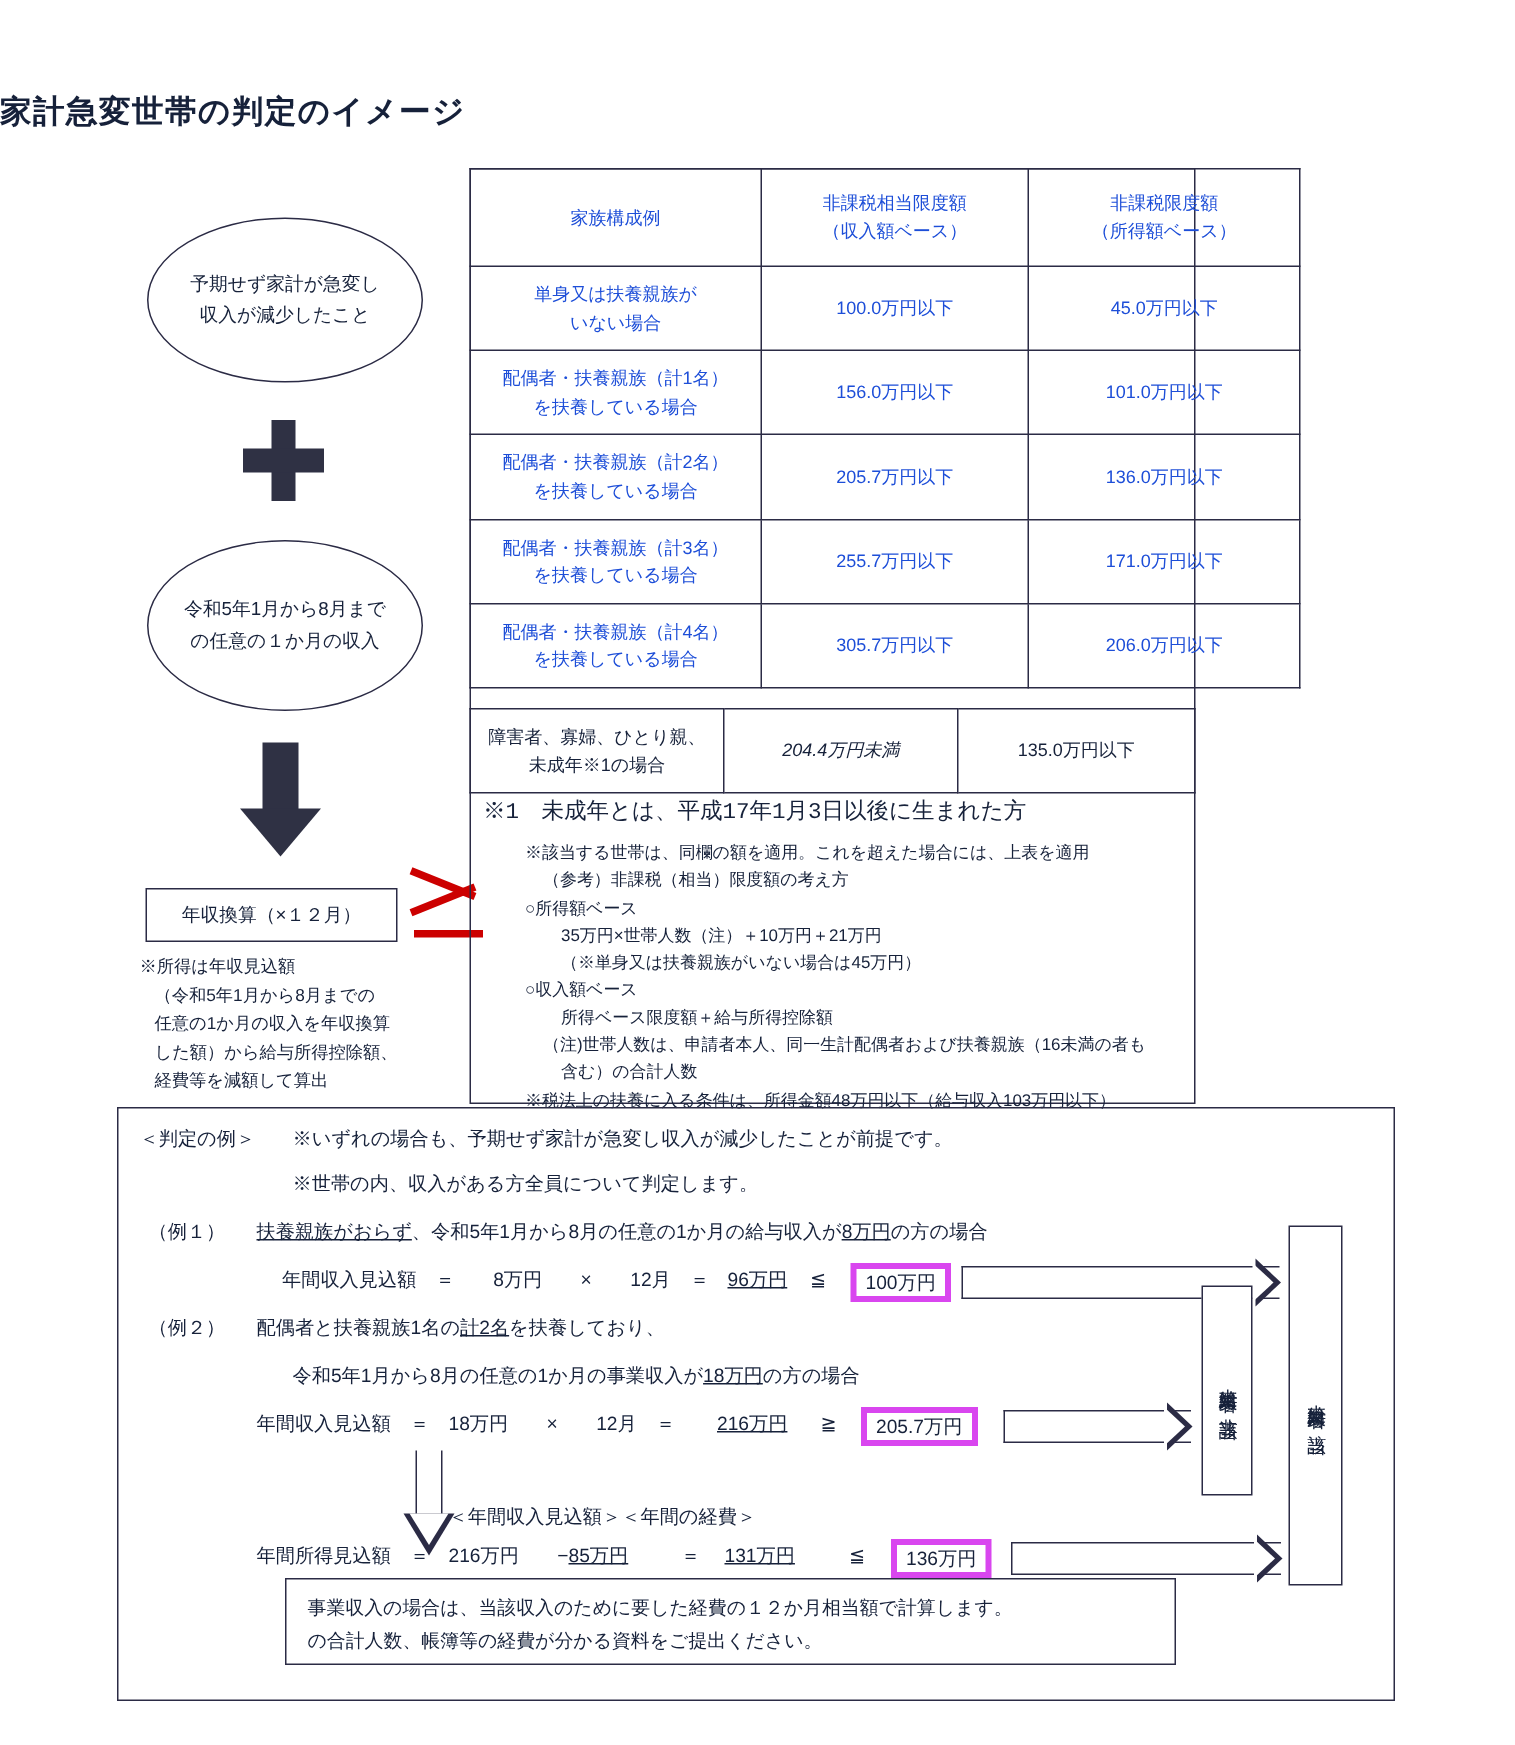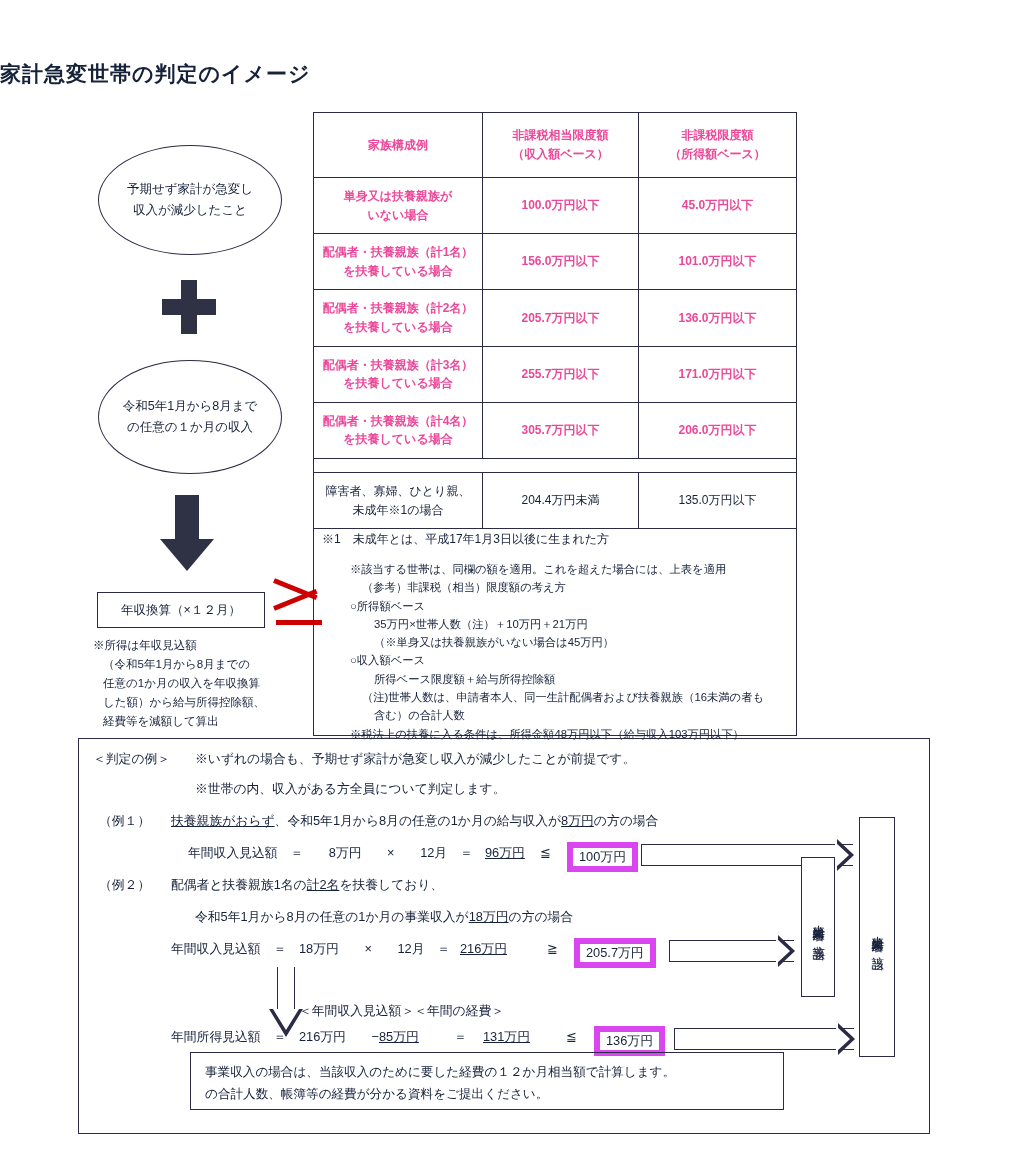--- a/index.html
+++ b/index.html
@@ -74,22 +74,22 @@
     position:absolute;left:93px;top:636px;width:230px;
     font-size:11.5px;line-height:1.65;color:#16213a;
   }
   .note-left .ind1{padding-left:10px;display:block;}
 
   
   .tablewrap{
     position:absolute;left:313px;top:112px;width:484px;
   }
   table.main{
-    border-collapse:collapse;width:484px;
-    font-size:12px;color:#ec4899;font-weight:bold;
+    border-collapse:collapse;width:554px;
+    font-size:12px;color:#1d4ed8;
   }
   table.main td{
     border:1px solid #2b2b45;
     text-align:center;vertical-align:middle;
     padding:9px 3px;
     line-height:1.55;
   }
   table.main td.c1{width:170px;}
   table.main td.c2{width:156px;}
   table.main td.c3{width:158px;}
@@ -101,50 +101,50 @@
   table.main2{
     border-collapse:collapse;width:484px;
     font-size:12px;color:#16213a;
   }
   table.main2 td{
     border:1px solid #2b2b45;
     text-align:center;vertical-align:middle;
     padding:9px 3px;line-height:1.55;
   }
   table.main2 td.c1{width:170px;}
-  table.main2 td.c2{width:156px;}
+  table.main2 td.c2{width:156px;font-style:italic;}
   table.main2 td.c3{width:158px;}
 
   .outerbox{
     position:absolute;left:313px;top:112px;width:484px;height:624px;
     border:1px solid #2b2b45;
     box-sizing:border-box;
   }
 
   .kome1{
-    position:absolute;left:322px;top:531px;font-size:12px;color:#16213a;
+    position:absolute;left:322px;top:531px;font-size:15px;color:#16213a;font-family:Liberation Mono, monospace;
   }
   .notes-right{
     position:absolute;left:322px;top:560px;width:470px;
     font-size:11.3px;line-height:1.62;color:#16213a;
   }
   .notes-right .i1{padding-left:28px;display:block;}
   .notes-right .i2{padding-left:40px;display:block;}
   .notes-right .i3{padding-left:52px;display:block;}
 
   
   .bottom{
     position:absolute;left:78px;top:738px;width:852px;height:396px;
     border:1.3px solid #2b2b45;box-sizing:border-box;
     font-size:12.8px;color:#16213a;
   }
   .bl{position:absolute;white-space:nowrap;}
   .ul{text-decoration:underline;}
   .boxed{
-    display:inline-block;border:6px solid #d946ef;
+    display:inline-block;border:4px solid #d946ef;
     padding:1px 6px;line-height:1.25;
   }
 
   
   .arrow-long{position:absolute;height:22px;}
   .arrow-long .ln{
     position:absolute;left:0;top:0;height:22px;width:100%;
     border:1.1px solid #2b2b45;border-right:none;box-sizing:border-box;
   }
   .arrow-long .hd{
@@ -350,21 +350,21 @@
     </div>
 
     <div class="bl" style="left:20px;top:138px;">（例２）</div>
     <div class="bl" style="left:92px;top:138px;">
       <span>配偶者と扶養親族1名の</span><span class="ul">計2名</span><span>を扶養しており、</span>
     </div>
     <div class="bl" style="left:116px;top:170px;">
       <span>令和5年1月から8月の任意の1か月の事業収入が</span><span class="ul">18万円</span><span>の方の場合</span>
     </div>
     <div class="bl" style="left:92px;top:202px;">年間収入見込額　＝　18万円　　×　　12月　＝</div>
-    <div class="bl ul" style="left:381px;top:202px;">216万円</div>
+    <div class="bl ul" style="left:399px;top:202px;">216万円</div>
     <div class="bl" style="left:468px;top:202px;">≧</div>
     <div class="bl" style="left:495px;top:199px;">
       <span class="boxed">205.7万円</span>
     </div>
     <div class="arrow-long" style="left:590px;top:201px;width:125px;">
       <div class="ln"></div>
         <div class="hd"></div>
     </div>
 
     <div class="hollow-down" style="left:190px;top:228px;">

